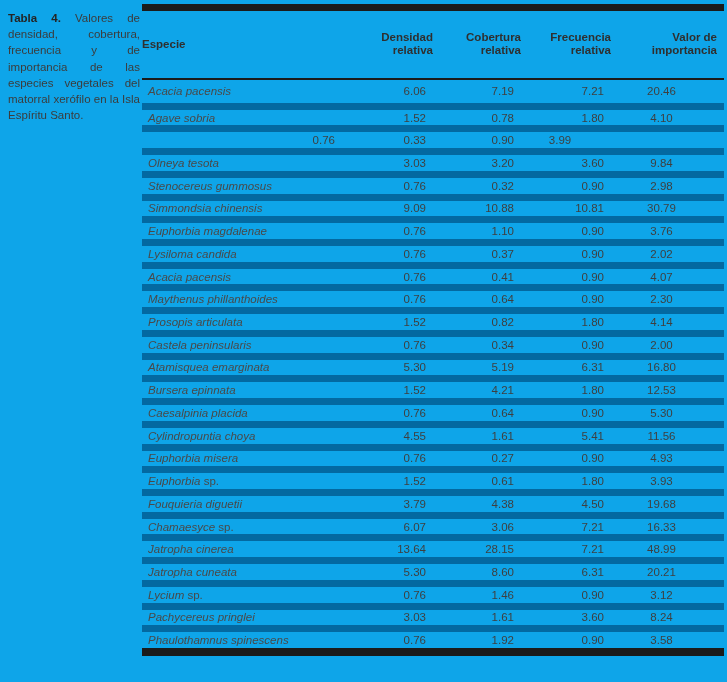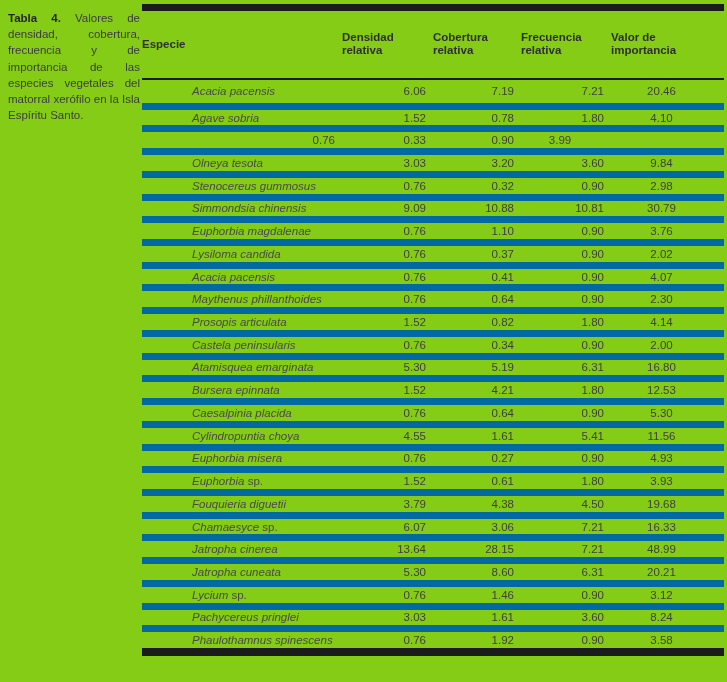--- a/index.html
+++ b/index.html
@@ -1,21 +1,21 @@
 <!DOCTYPE html>
 <html><head>
 <meta charset="utf-8">
 <style>
   * { box-sizing: border-box; }
   html, body { margin: 0; padding: 0; background: #ffffff; }
   .page {
     position: relative;
     width: 727px;
     height: 682px;
-    background: #84cc16;
+    background: #0ea5e9;
     font-family: "Liberation Sans", sans-serif;
     overflow: hidden;
   }
 
   
   .caption {
     position: absolute;
     left: 8px;
     top: 10px;
     width: 132px;
@@ -41,20 +41,21 @@
   .thead {
     height: 66.5px;
     display: grid;
     grid-template-columns: 200px 91px 88px 90px 1fr;
     align-items: center;
   }
   .th {
     font-size: 11.5px;
     font-weight: bold;
     color: #2f2f2f;
+    text-align: right;
     line-height: 13.5px;
   }
   .th.especie { text-align: left; }
   .th.last { padding-right: 7px; }
 
   .trow {
     display: grid;
     grid-template-columns: 200px 91px 88px 90px 1fr;
     height: 22.73px;
     align-items: center;
@@ -62,21 +63,21 @@
   }
   .trow:first-child { border-top: 0; }
 
   .cell { font-size: 11.5px; }
   .cell.species {
     padding-left: 6px;
     font-style: normal;
     color: #494949;
     white-space: nowrap;
   }
-  .cell.species i { font-style: italic; margin-left: 44px; }
+  .cell.species i { font-style: italic; }
   .cell.num {
     text-align: right;
     color: #3f3f3f;
     padding-right: 7px;
     font-variant-numeric: tabular-nums;
   }
   .cell.num.last { padding-right: 12px; text-align: center; }
 </style>
 </head>
 <body>

